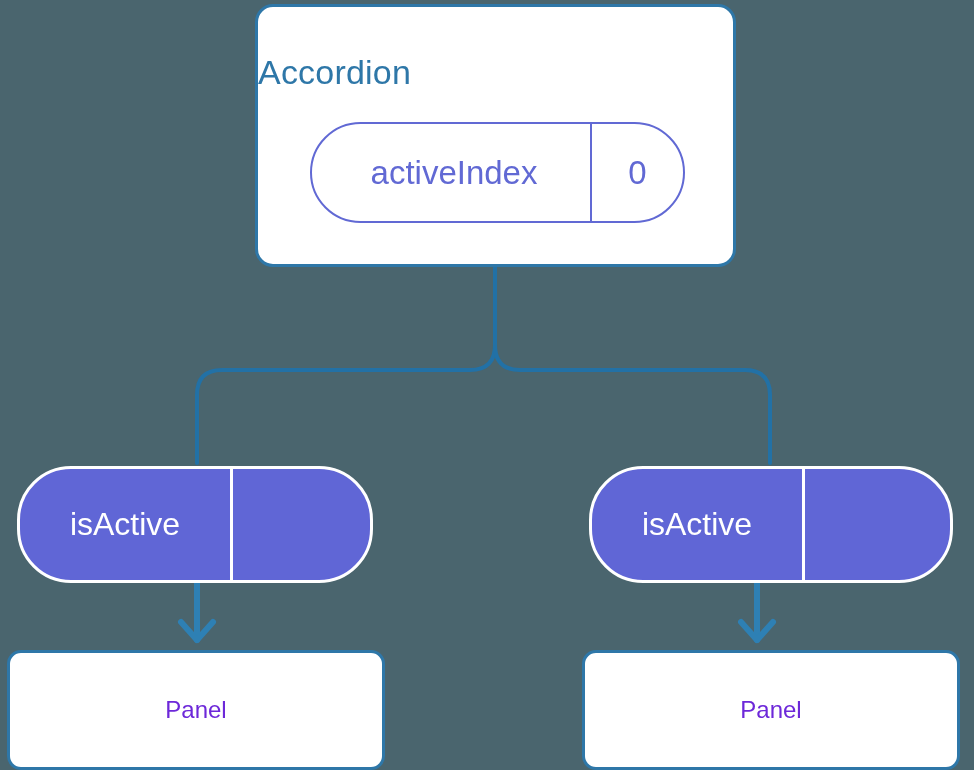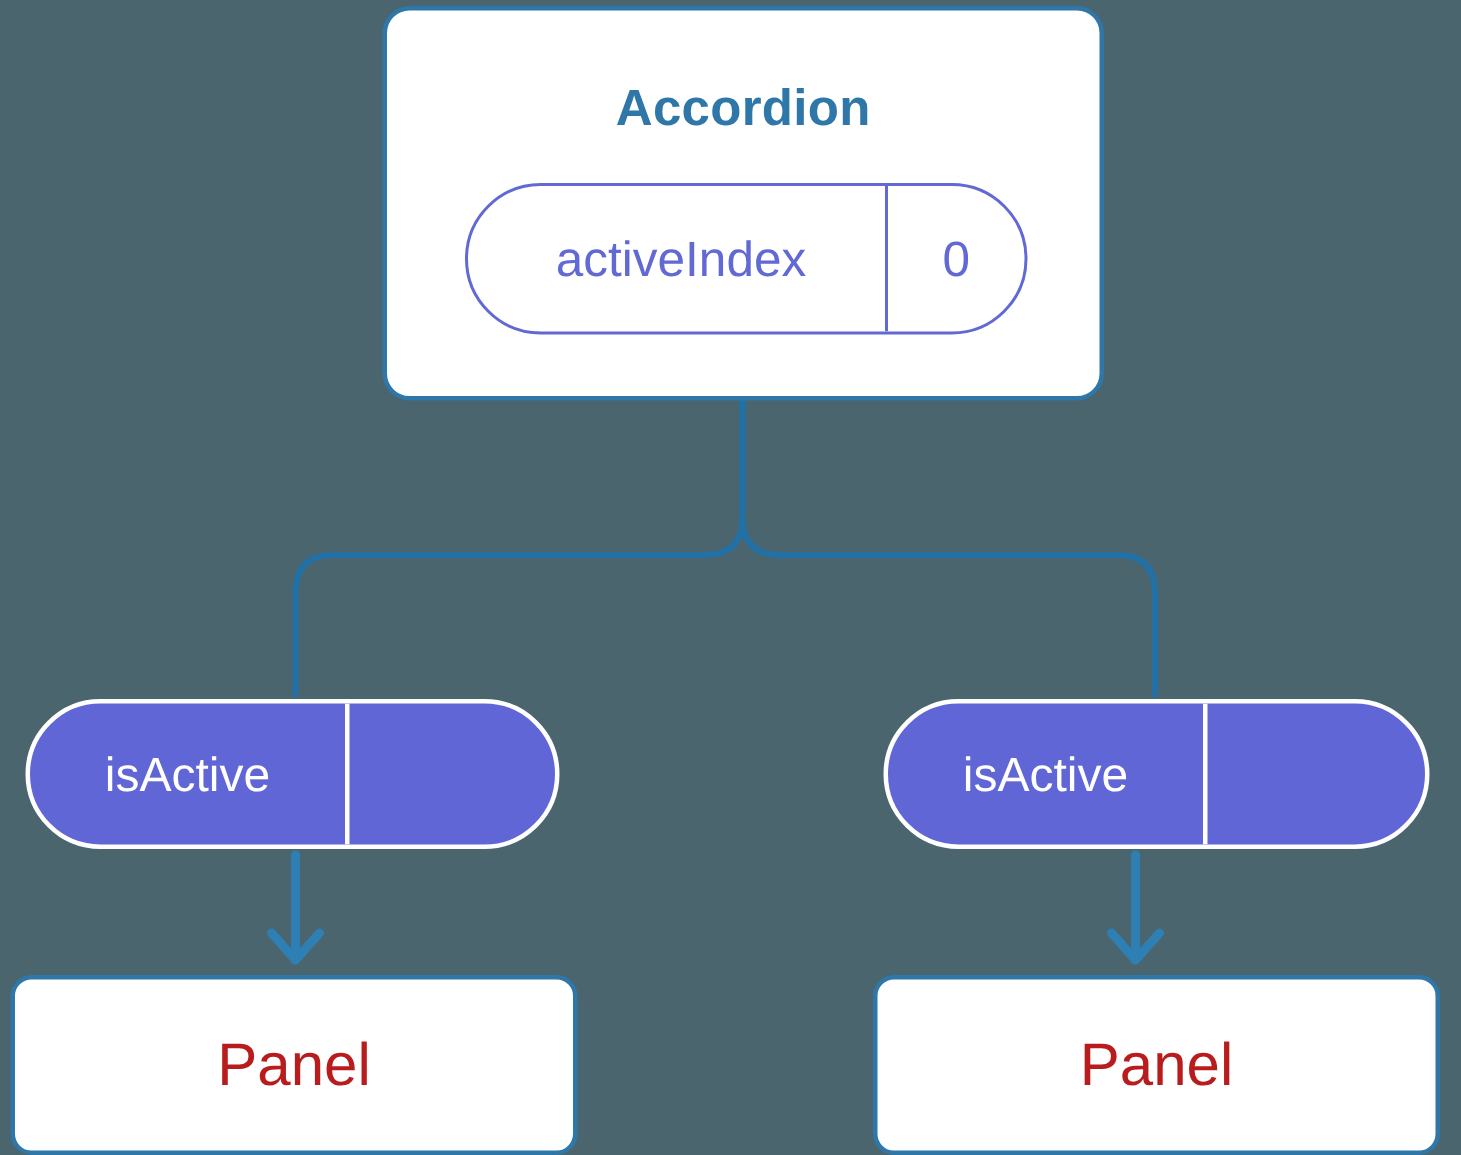--- a/index.html
+++ b/index.html
@@ -42,24 +42,23 @@
     left: 255px;
     top: 4px;
     width: 481px;
     height: 263px;
   }
   .card-title {
     position: absolute;
     left: 0;
     right: 0;
     top: 48px;
-    text-align: center;
     color: #2e77a8;
     font-size: 34px;
-    font-weight: 700;
+    font-weight: 400;
     letter-spacing: 0.2px;
     line-height: 1;
   }
 
   
   .pill {
     position: absolute;
     display: flex;
     align-items: stretch;
     box-sizing: border-box;
@@ -95,21 +94,21 @@
     flex: 1;
     color: #6169d4;
     font-size: 33px;
   }
 
   
   .pill-filled {
     background: #6066d6;
     border: 3px solid #ffffff;
     border-radius: 54px;
-    height: 100px;
+    height: 117px;
   }
   .pill-filled .pill-key {
     color: #ffffff;
     font-size: 32px;
     border-right: 3px solid #ffffff;
   }
   .pill-filled .pill-val {
     color: #ffffff;
     font-size: 32px;
     flex: 1;
@@ -136,22 +135,22 @@
     position: absolute;
     background: #ffffff;
     border: 3px solid #2e77a8;
     border-radius: 14px;
     box-sizing: border-box;
     display: flex;
     align-items: center;
     justify-content: center;
   }
   .panel-label {
-    color: #b91c1c;
-    font-size: 40px;
+    color: #6d28d9;
+    font-size: 24px;
     line-height: 1;
   }
   #panel-left {
     left: 7px;
     top: 650px;
     width: 378px;
     height: 120px;
   }
   #panel-right {
     left: 582px;

